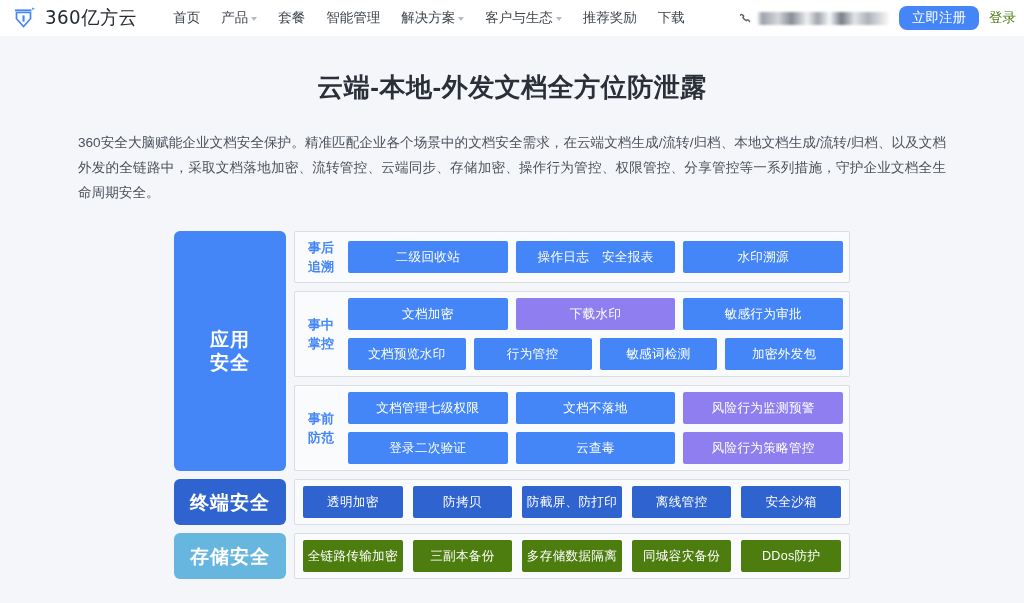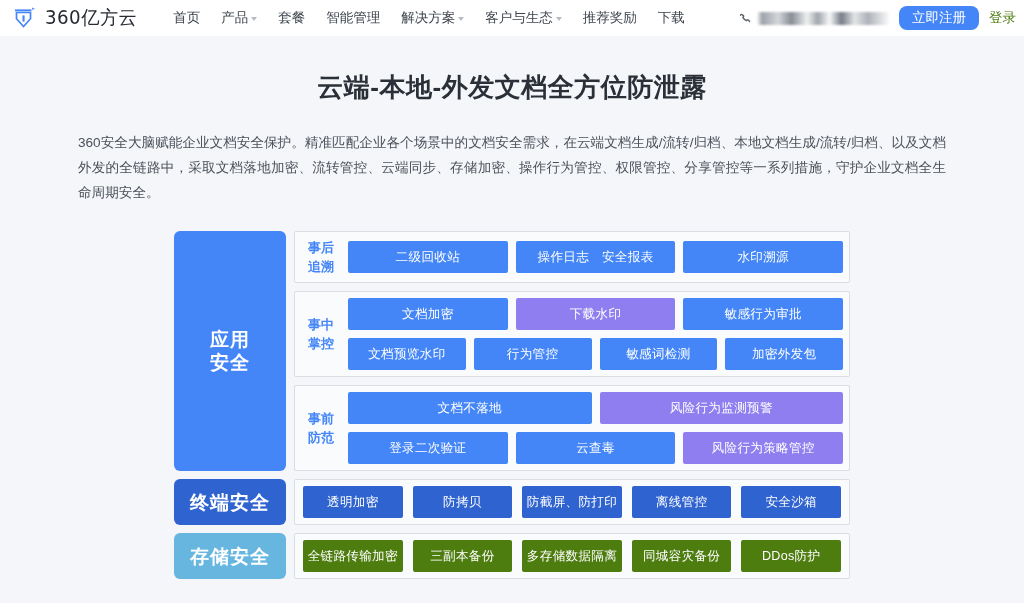--- a/index.html
+++ b/index.html
@@ -228,20 +228,21 @@
         </div>
       </div>
 
       <div class="group">
         <div class="group-label">
           <span>事前</span><br>
           <span>防范</span>
         </div>
         <div class="group-rows">
           <div class="row">
+            <div class="chip blue">文档管理七级权限</div>
             <div class="chip blue">文档不落地</div>
             <div class="chip purple">风险行为监测预警</div>
           </div>
           <div class="row">
             <div class="chip blue">登录二次验证</div>
             <div class="chip blue">云查毒</div>
             <div class="chip purple">风险行为策略管控</div>
           </div>
         </div>
       </div>

